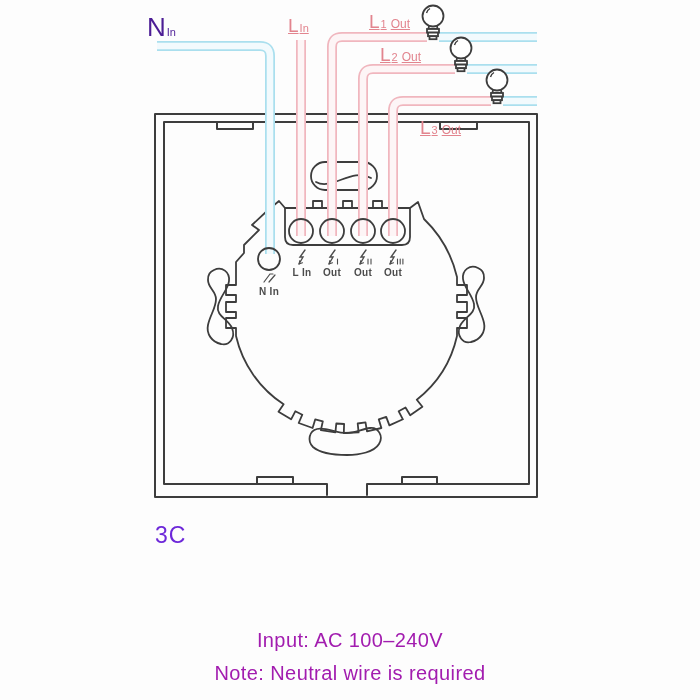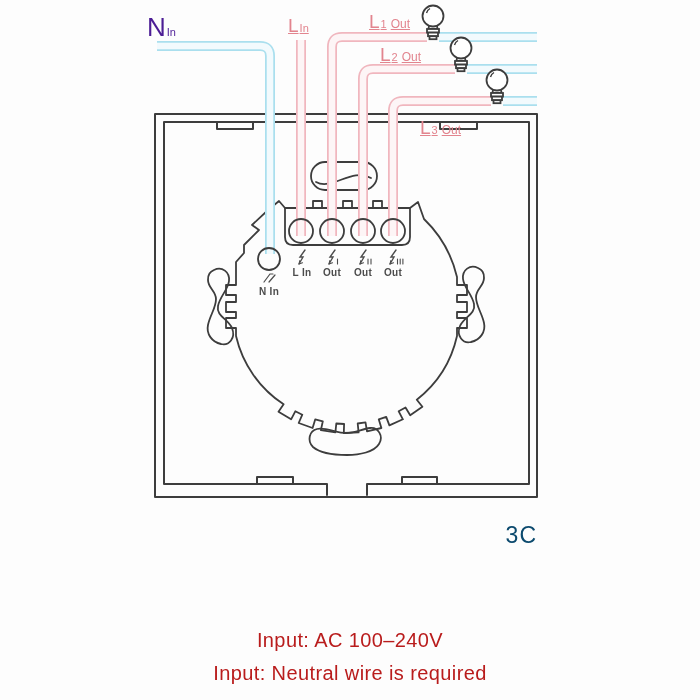--- a/index.html
+++ b/index.html
@@ -8,23 +8,23 @@
   #stage svg{position:absolute;left:0;top:0;}
   .lbl{position:absolute;white-space:nowrap;line-height:1;}
   .lbl-n{color:#4c1d95;}
   .lbl-l{color:#e2848e;text-decoration:underline;}
   .big{font-size:26px;font-weight:400;}
   .mid{font-size:19px;font-weight:400;}
   .sub{font-size:11px;margin-left:1px;}
   .word{font-size:12px;margin-left:4px;}
   .term-lbl{position:absolute;width:40px;text-align:center;font-size:10px;font-weight:bold;
             color:#4c4c4c;letter-spacing:.3px;}
-  .model{position:absolute;left:155px;top:522px;width:382px;text-align:right;
-         font-size:23px;color:#0c4a6e;letter-spacing:1px;}
-  .footer{position:absolute;left:0;width:700px;text-align:center;color:#b91c1c;
+  .model{position:absolute;left:155px;top:522px;width:382px;text-align:left;
+         font-size:23px;color:#6d28d9;letter-spacing:1px;}
+  .footer{position:absolute;left:0;width:700px;text-align:center;color:#a21caf;
           font-size:20px;letter-spacing:.4px;}
   .f1{top:629px;}
   .f2{top:662px;}
 </style>
 </head>
 <body>
 
 <div id="stage">
 
   <svg width="700" height="700" viewBox="0 0 700 700">
@@ -184,15 +184,15 @@
   </div>
 
   <div class="term-lbl" style="left:282px;top:267px;">L In</div>
   <div class="term-lbl" style="left:312px;top:267px;">Out</div>
   <div class="term-lbl" style="left:343px;top:267px;">Out</div>
   <div class="term-lbl" style="left:373px;top:267px;">Out</div>
   <div class="term-lbl" style="left:249px;top:286px;">N In</div>
 
   <div class="model">3C</div>
   <div class="footer f1">Input: AC 100–240V</div>
-  <div class="footer f2">Input: Neutral wire is required</div>
+  <div class="footer f2">Note: Neutral wire is required</div>
 
 </div>
 
 </body></html>

